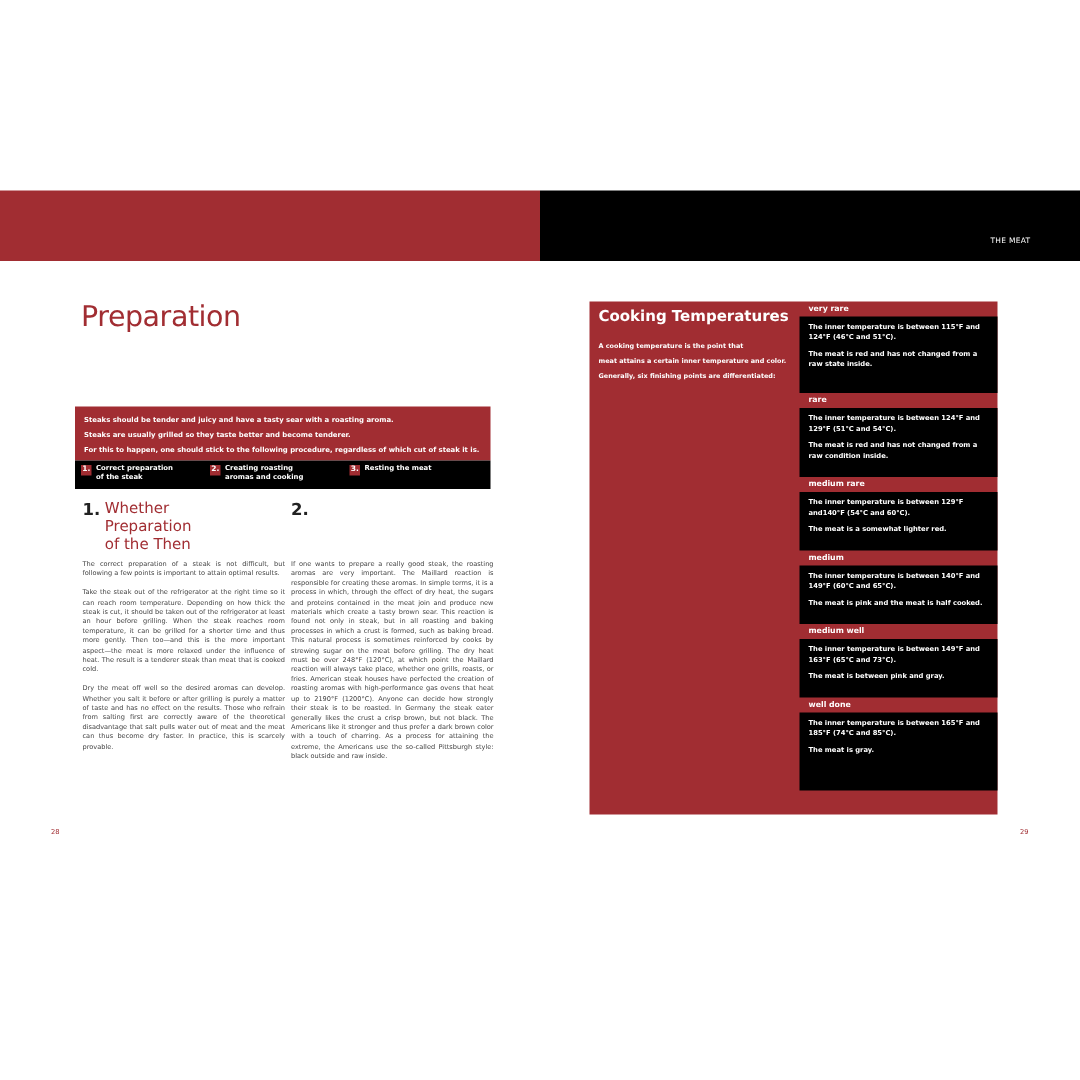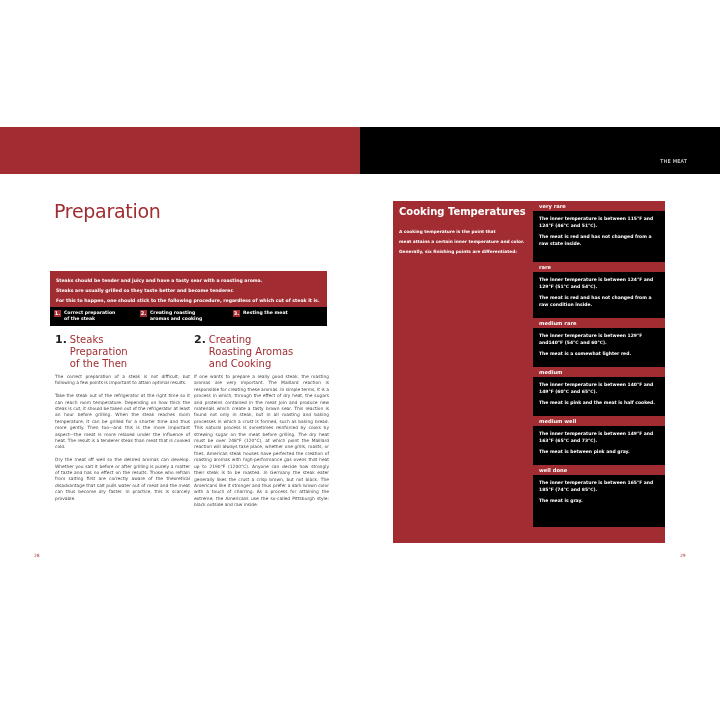--- a/index.html
+++ b/index.html
@@ -64,32 +64,27 @@
   </div>
   <div class="step" style="left:183px;">
     <span class="num">3.</span>
     <span class="lbl">Resting the meat</span>
   </div>
 </div>
 
 <div class="sec-head" style="left:55px;">
   <span class="n">1.</span>
   <span class="t">
-    <span style="display:block">Steaks</span>
+    <span style="display:block">Whether</span>
     <span style="display:block">Preparation</span>
     <span style="display:block">of the Then</span>
   </span>
 </div>
 <div class="sec-head" style="left:194px;">
   <span class="n">2.</span>
-  <span class="t">
-    <span style="display:block">Creating</span>
-    <span style="display:block">Roasting Aromas</span>
-    <span style="display:block">and Cooking</span>
-  </span>
 </div>
 
 <div class="col" style="left:55px;">
   <p>The correct preparation of a steak is not difficult, but following a few points is important to attain optimal results.</p>
   <p>Take the steak out of the refrigerator at the right time so it can reach room temperature. Depending on how thick the steak is cut, it should be taken out of the refrigerator at least an hour before grilling. When the steak reaches room temperature, it can be grilled for a shorter time and thus more gently. Then too—and this is the more important aspect—the meat is more relaxed under the influence of heat. The result is a tenderer steak than meat that is cooked cold.</p>
   <p>Dry the meat off well so the desired aromas can develop. Whether you salt it before or after grilling is purely a matter of taste and has no effect on the results. Those who refrain from salting first are correctly aware of the theoretical disadvantage that salt pulls water out of meat and the meat can thus become dry faster. In practice, this is scarcely provable.</p>
 </div>
 <div class="col" style="left:194px;">
   <p>If one wants to prepare a really good steak, the roasting aromas are very important. The Maillard reaction is responsible for creating these aromas. In simple terms, it is a process in which, through the effect of dry heat, the sugars and proteins contained in the meat join and produce new materials which create a tasty brown sear. This reaction is found not only in steak, but in all roasting and baking processes in which a crust is formed, such as baking bread. This natural process is sometimes reinforced by cooks by strewing sugar on the meat before grilling. The dry heat must be over 248°F (120°C), at which point the Maillard reaction will always take place, whether one grills, roasts, or fries. American steak houses have perfected the creation of roasting aromas with high-performance gas ovens that heat up to 2190°F (1200°C). Anyone can decide how strongly their steak is to be roasted. In Germany the steak eater generally likes the crust a crisp brown, but not black. The Americans like it stronger and thus prefer a dark brown color with a touch of charring. As a process for attaining the extreme, the Americans use the so-called Pittsburgh style: black outside and raw inside.</p>
 </div>

